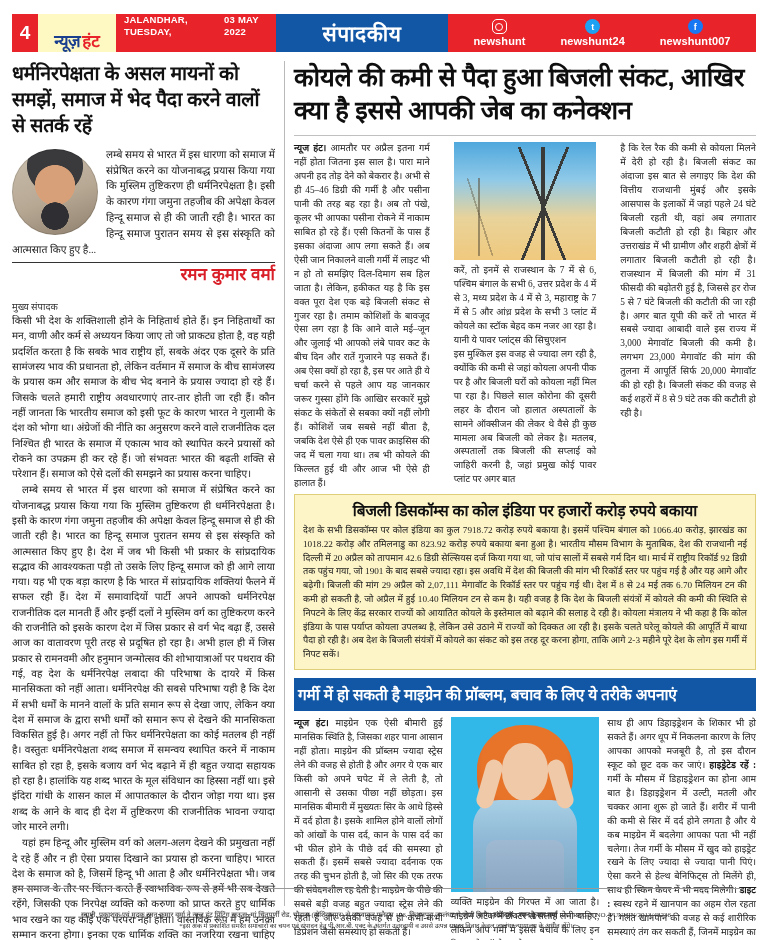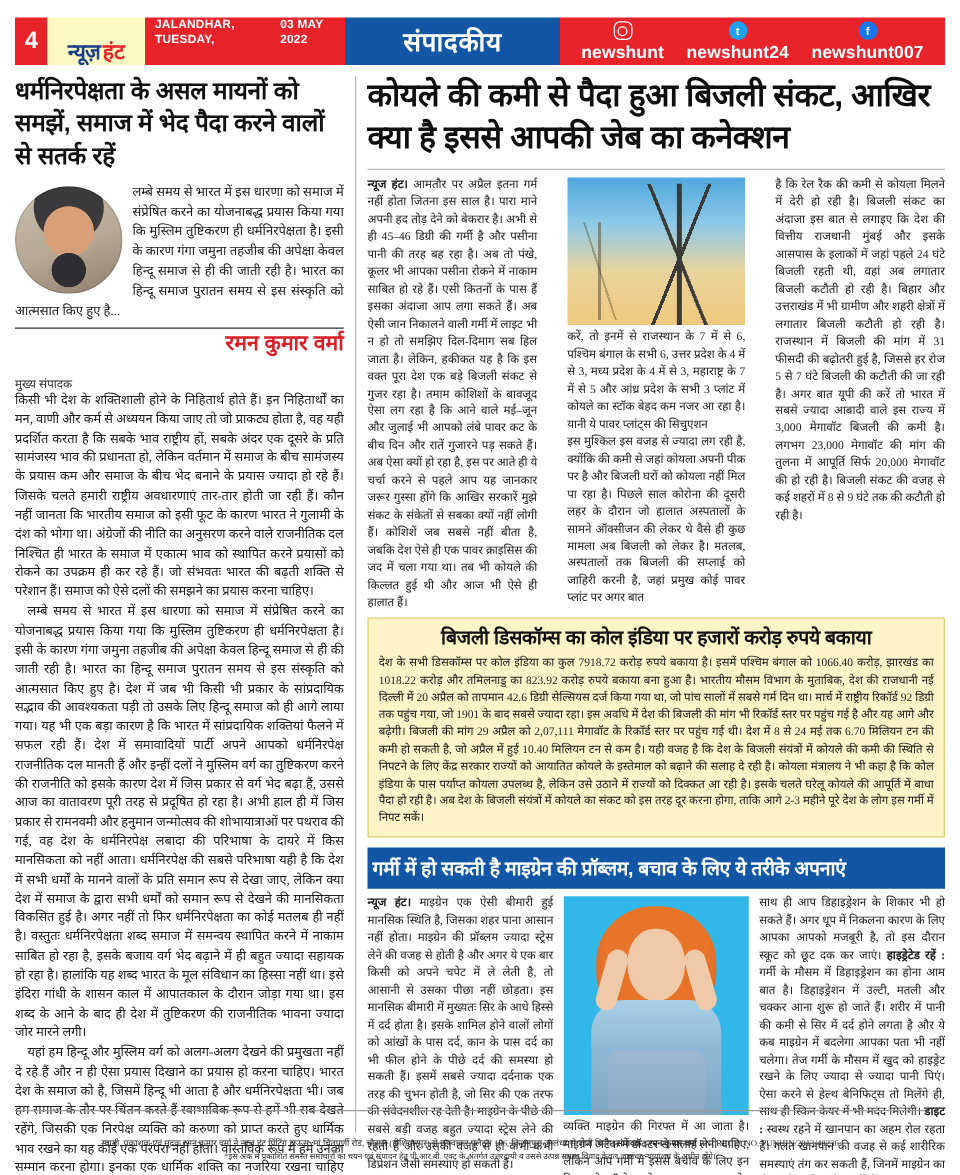--- a/index.html
+++ b/index.html
@@ -70,21 +70,21 @@
     width: 15px; height: 15px; border-radius: 4px;
     display: flex; align-items: center; justify-content: center;
     color: #fff; font-size: 9px; font-weight: bold;
     font-family: "Liberation Sans", sans-serif;
   }
   .soc-ico.ig { background: #e8232a; border: 1.6px solid #fff; border-radius: 5px; }
   .soc-ico.ig::after { content:""; width:6px; height:6px; border:1.4px solid #fff; border-radius:50%; }
   .soc-ico.tw { background: #1da1f2; border-radius: 50%; }
   .soc-ico.fb { background: #1877f2; border-radius: 50%; }
   .soc-lbl { color: #fff; font-family: "Liberation Sans", sans-serif;
-             font-size: 14px; font-weight: bold; letter-spacing: 0.1px; }
+             font-size: 11px; font-weight: bold; letter-spacing: 0.1px; }
 
   
   .main {
     display: flex;
     height: 845px;
   }
   .col-left { width: 272px; padding-right: 9px; }
   .vrule { width: 1px; background: #b9b9b9; margin: 0 0; flex: 0 0 1px; }
   .col-right { flex: 1; padding-left: 9px; }
 

